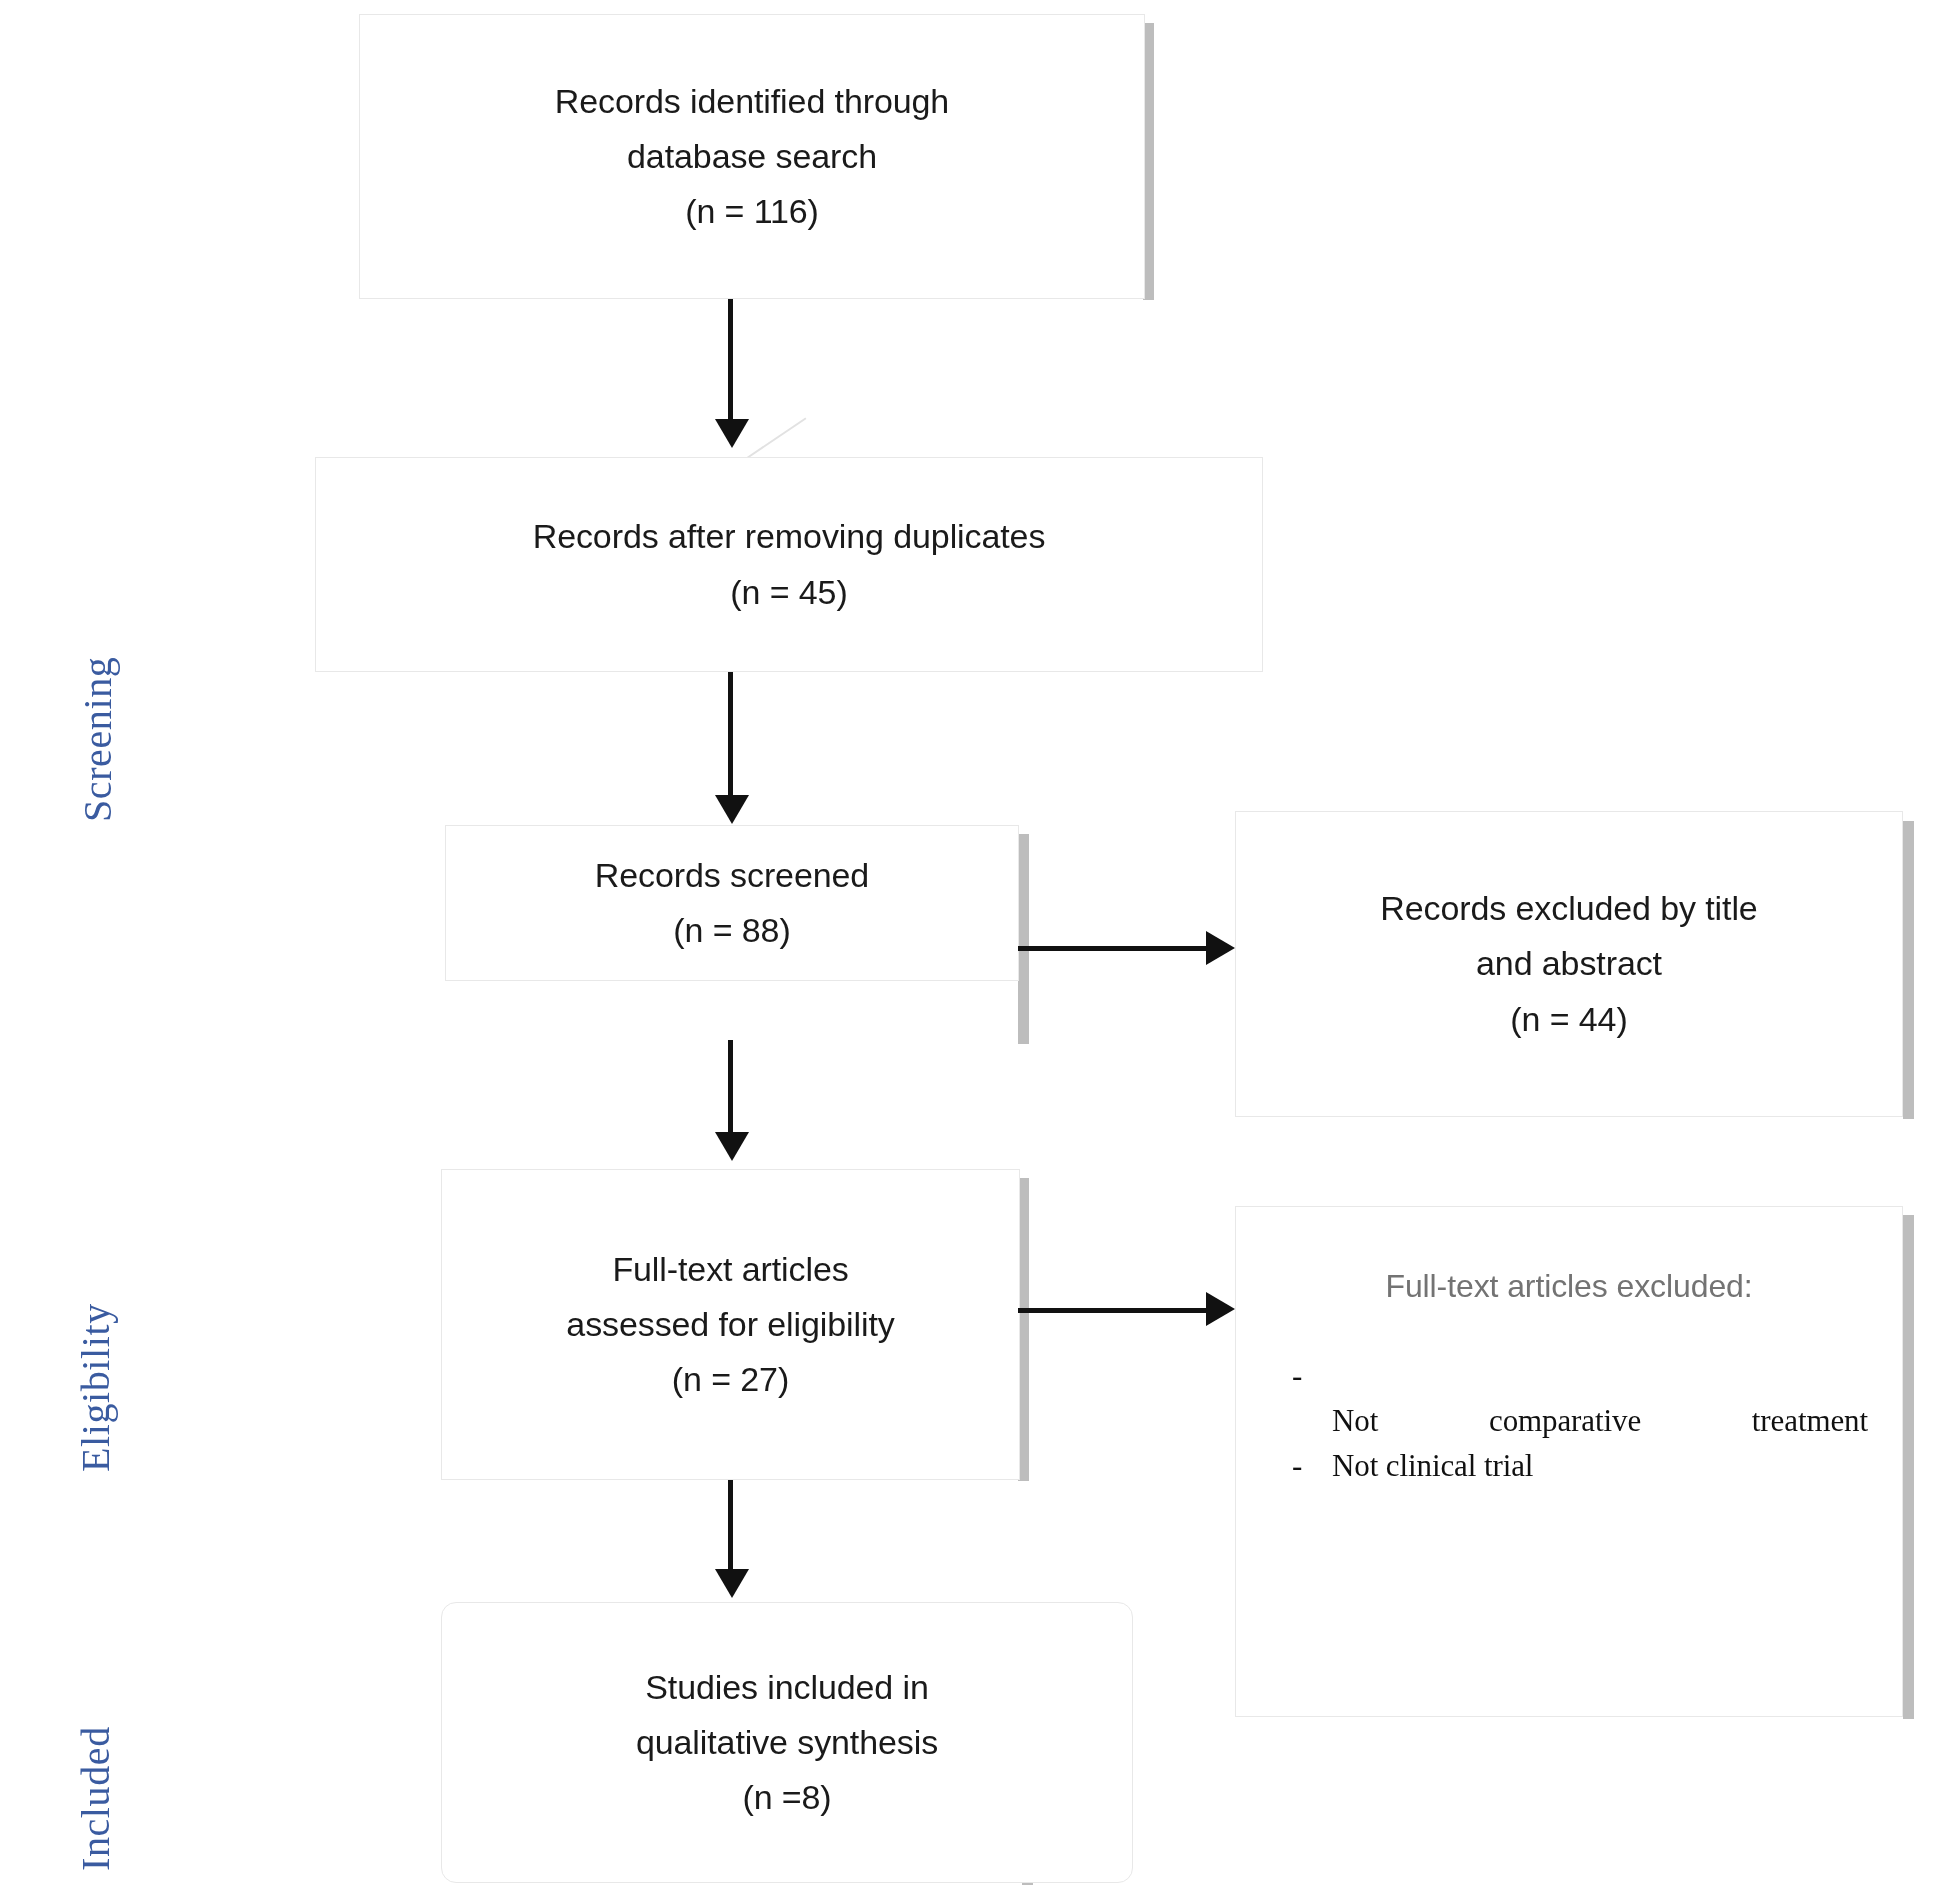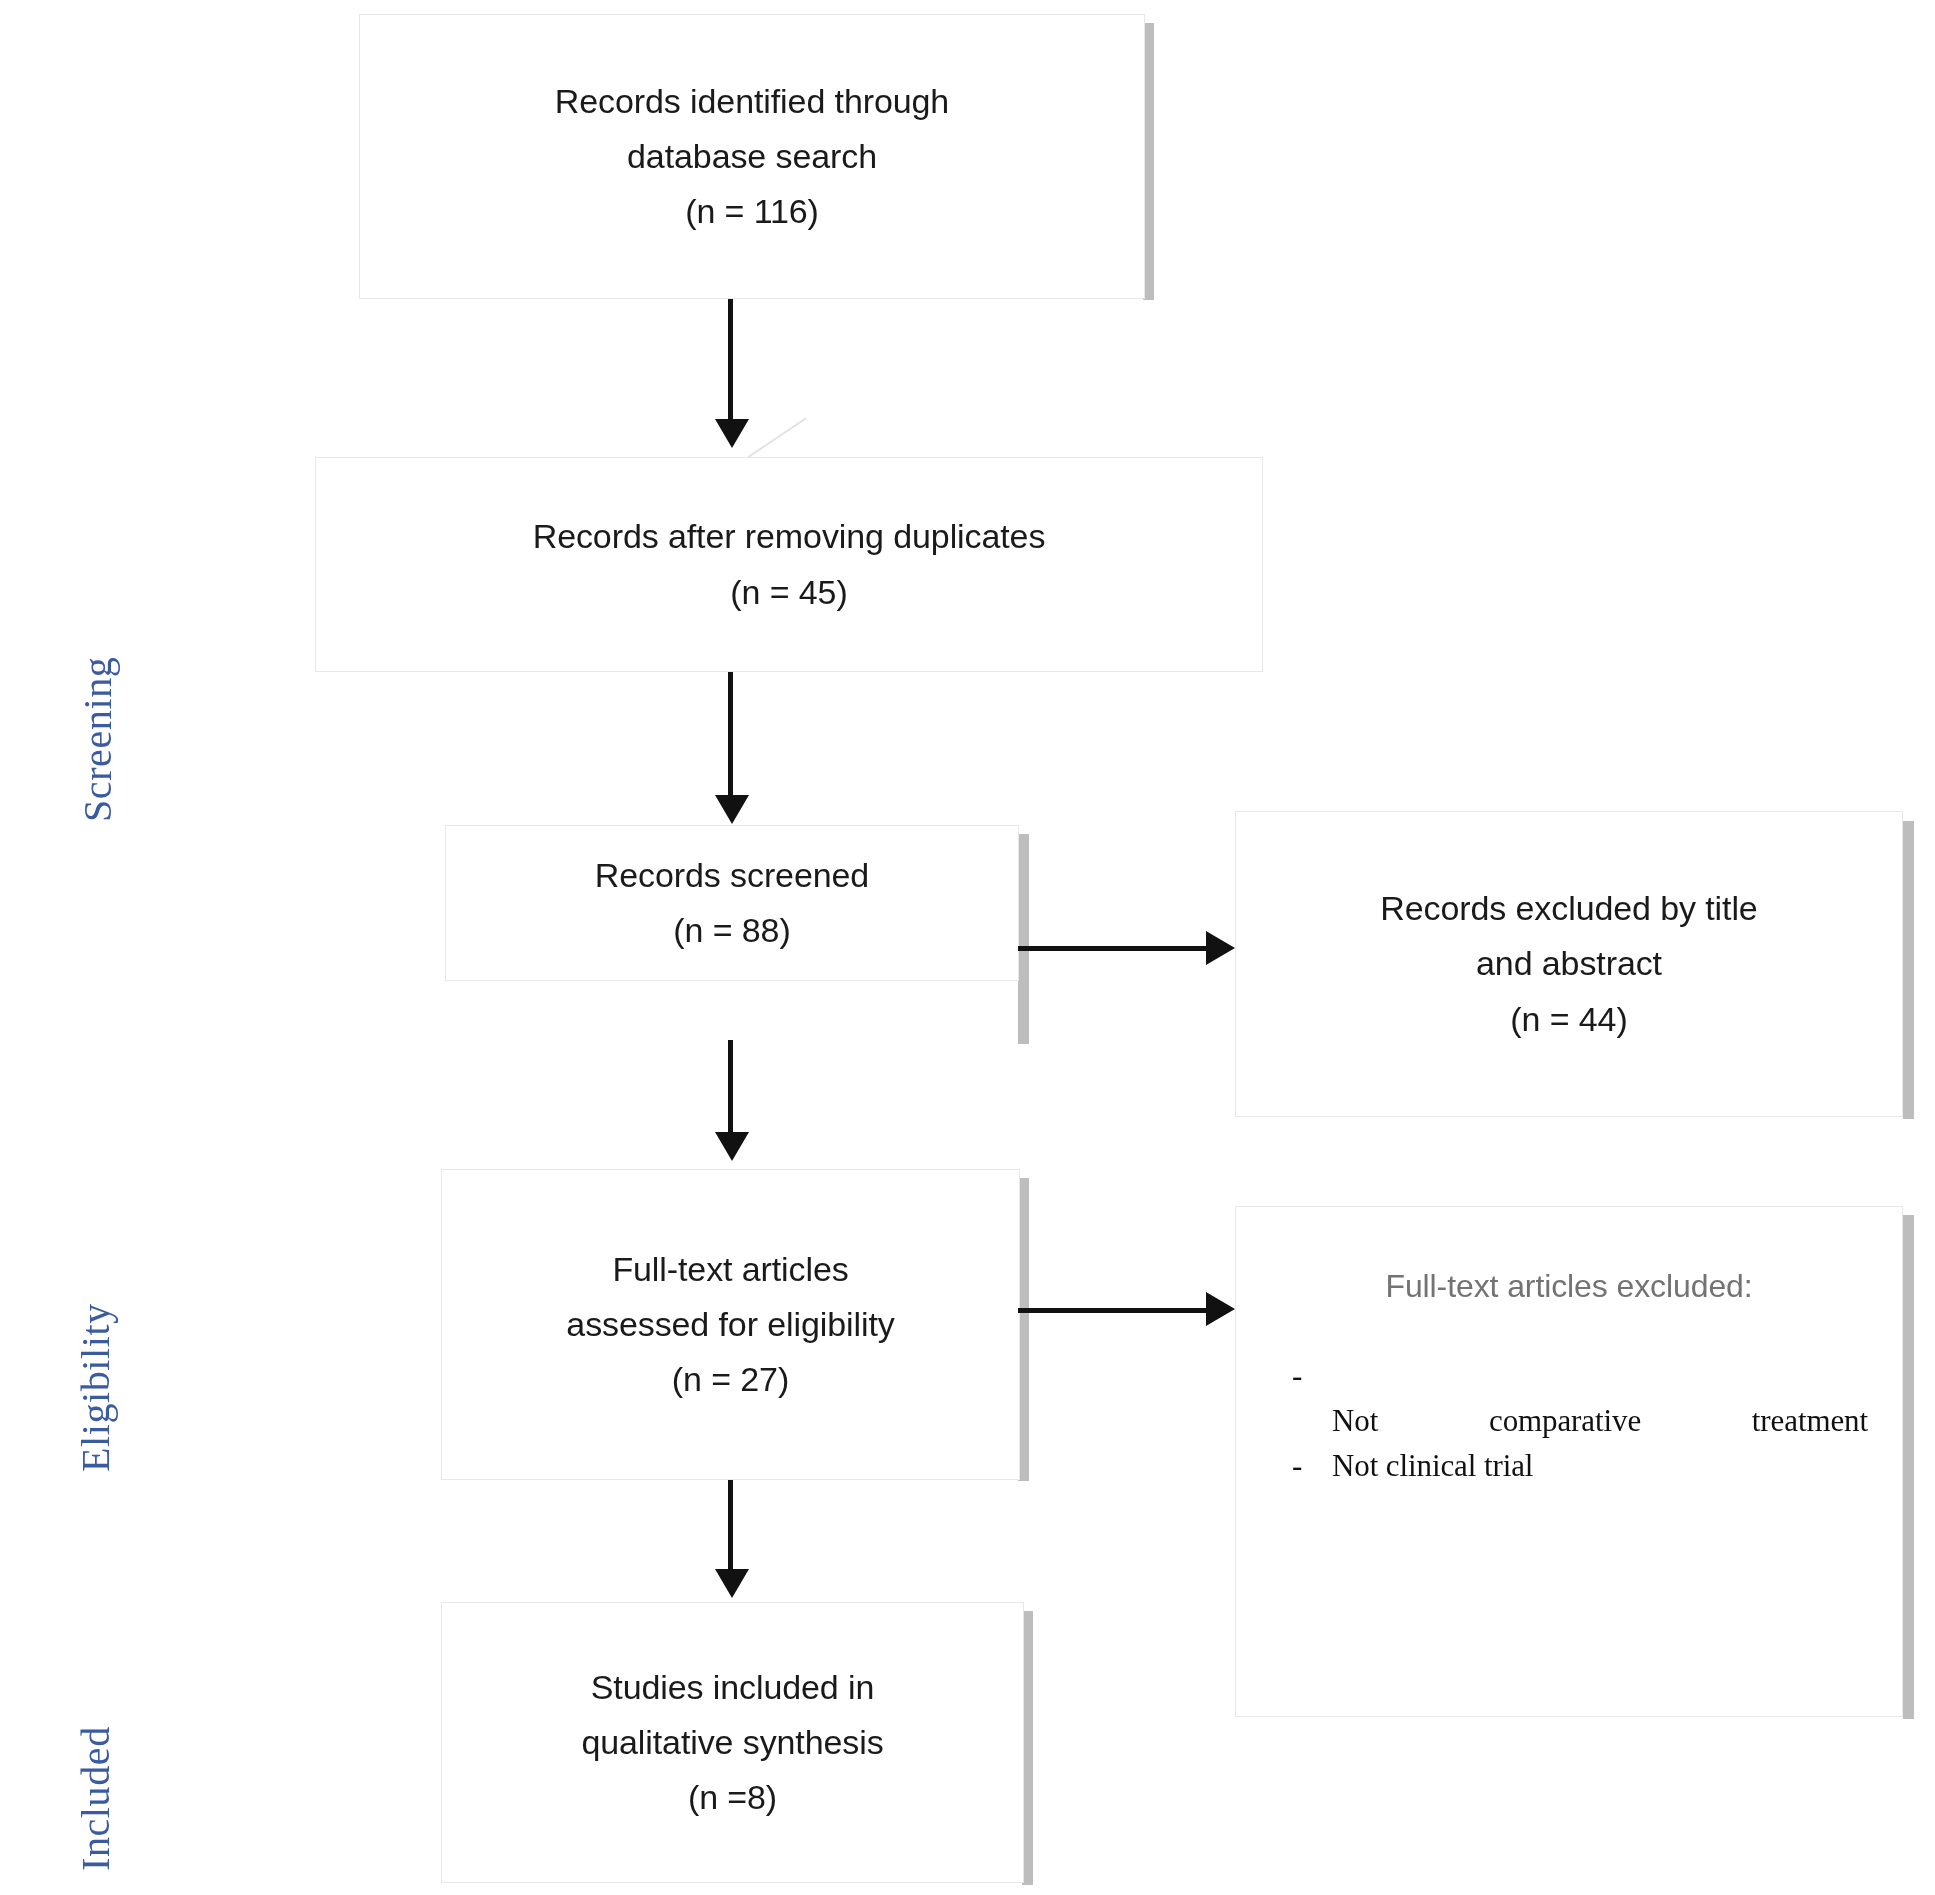--- a/index.html
+++ b/index.html
@@ -200,20 +200,20 @@
         <span class="excl-dash">-</span>
         <span class="excl-text">Not clinical trial</span>
       </li>
     </ul>
   </div>
 
   <div class="v-line" style="left:728px; top:1480px; height:94px;"></div>
   <div class="arrow-down" style="left:715px; top:1569px;"></div>
 
   <div class="shadow-r" style="left:1022px; top:1611px; width:11px; height:274px;"></div>
-  <div class="flow-box" style="left:441px; top:1602px; width:583px; height:281px;">
+  <div class="flow-box" style="left:441px; top:1602px; width:692px; height:281px;border-radius:15px;">
     <span class="line">Studies included in</span>
     <span class="line">qualitative synthesis</span>
     <span class="line">(n =8)</span>
   </div>
 
 </div>
 
 
 </body></html>

